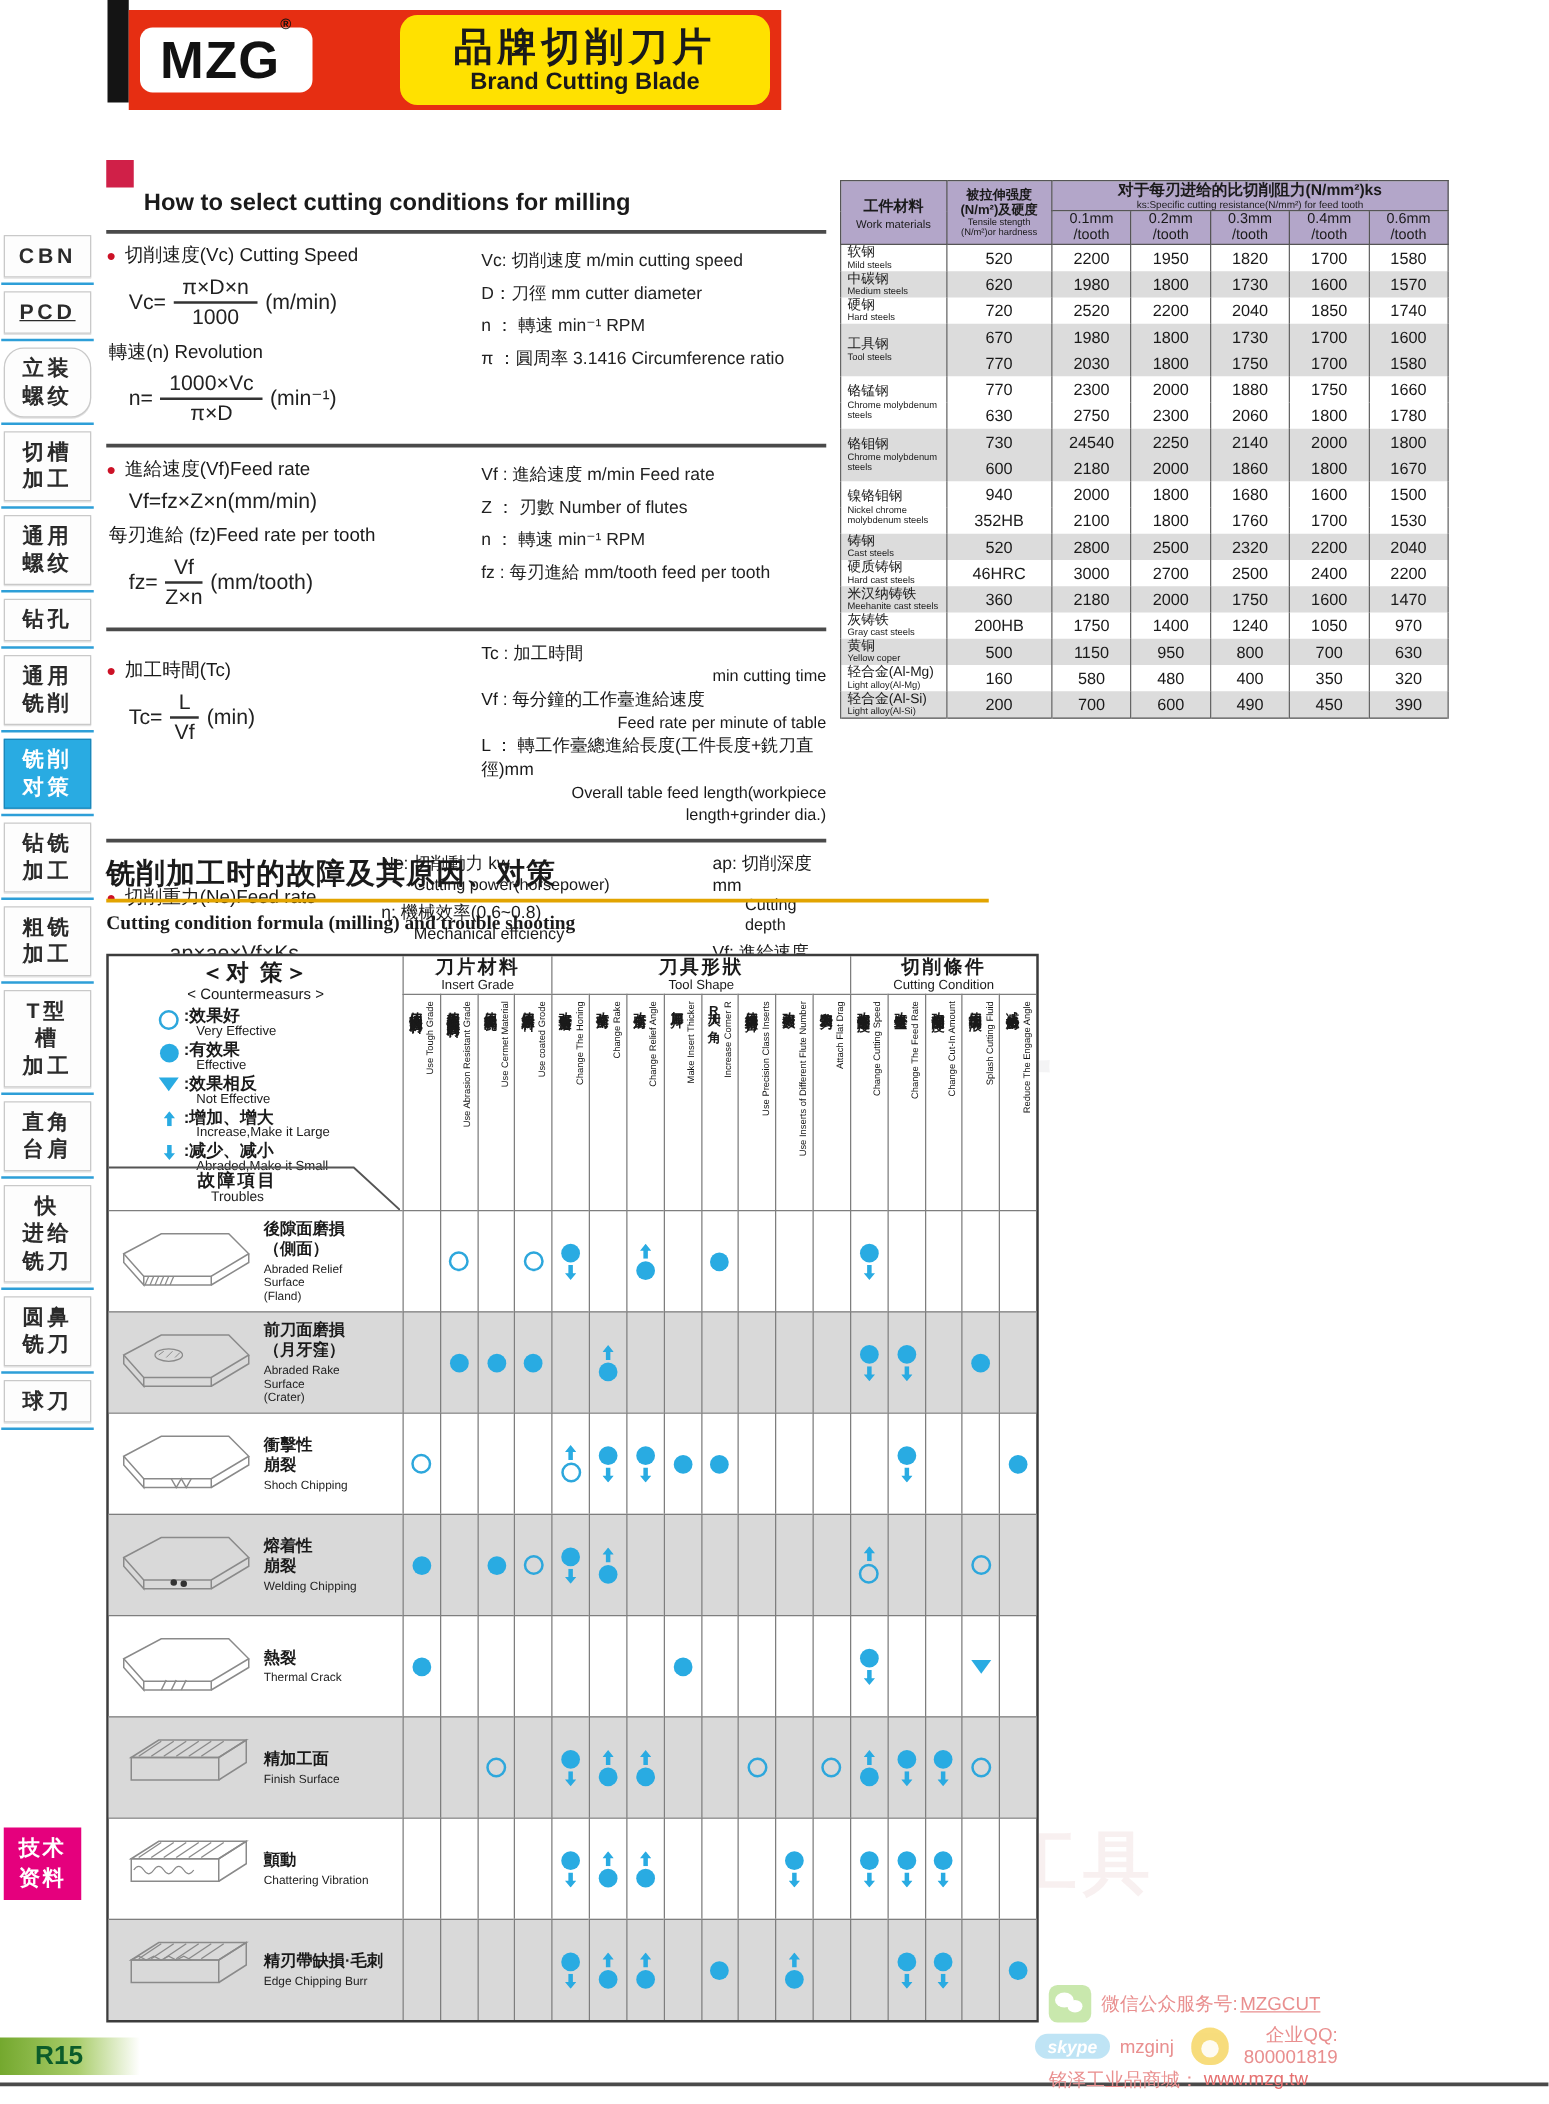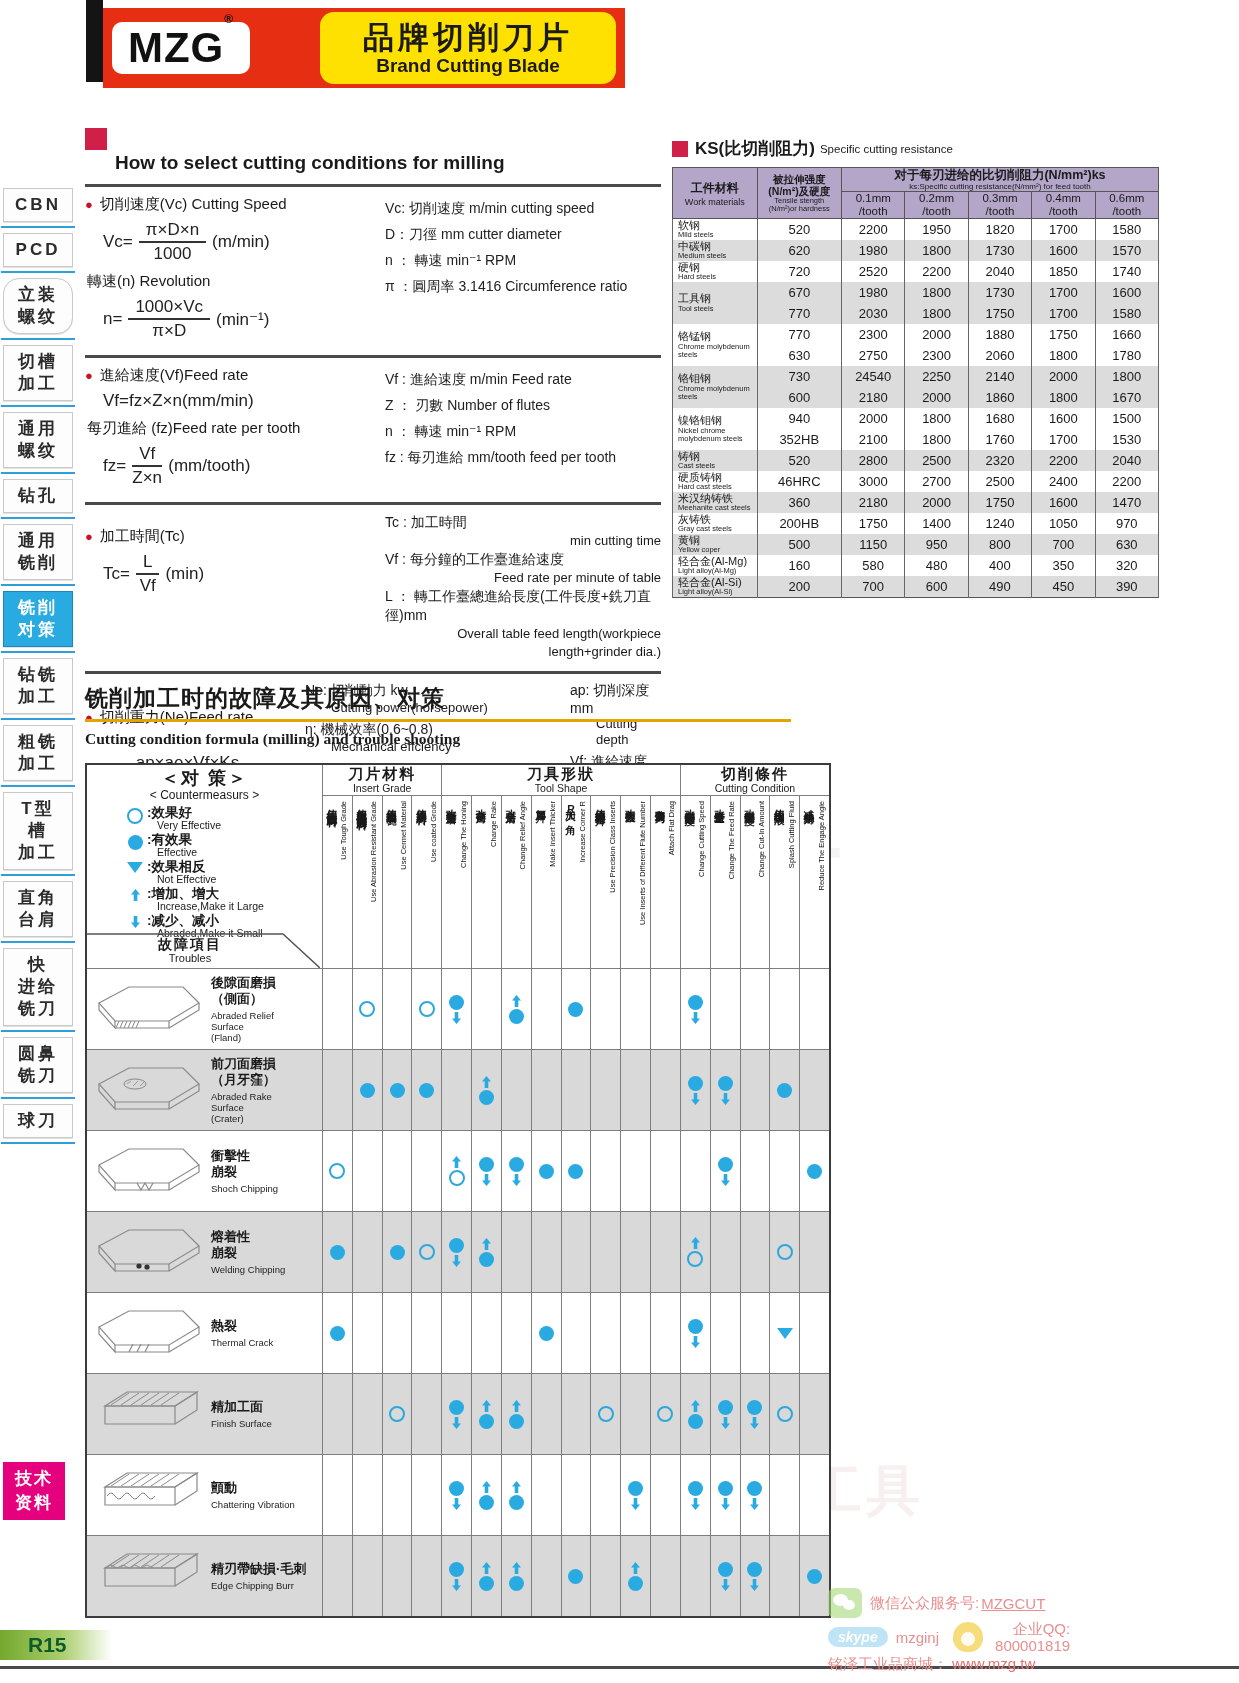--- a/index.html
+++ b/index.html
@@ -125,21 +125,21 @@
        color:rgba(170,170,180,0.13);white-space:nowrap;}
   .wm2{left:560px;top:1455px;font-size:54px;font-weight:bold;letter-spacing:4px;
        color:rgba(215,170,170,0.18);white-space:nowrap;}
 
   
   .r15-bar{left:0;top:1630px;width:112px;height:30px;
            background:linear-gradient(90deg,#74a82e,#a9cd6b 55%,#ffffff);
            display:flex;align-items:center;padding-left:28px;box-sizing:border-box;
            font-size:21px;font-weight:bold;color:#0b5c2a;}
   .bottom-line{left:0;top:1666px;width:1239px;height:3px;background:#4a4a4a;}
-  .foot{color:#e98f8f;}
+  .foot{color:#e98f8f;margin-left:11px;}
   .wechat-row{left:828px;top:1588px;display:flex;align-items:center;font-size:15px;}
   .wechat-icon{width:34px;height:30px;background:#a6d977;border-radius:7px;opacity:.6;
                position:relative;margin-right:8px;}
   .wechat-icon::before{content:"";position:absolute;left:5px;top:6px;width:15px;height:12px;
                background:#fff;border-radius:50%;}
   .wechat-icon::after{content:"";position:absolute;left:15px;top:12px;width:12px;height:10px;
                background:#fff;border-radius:50%;}
   .wechat-id{text-decoration:underline;margin-left:2px;}
   .skype-row{left:828px;top:1620px;display:flex;align-items:center;font-size:15px;}
   .skype-blob{background:#aadcf2;color:#fff;font-weight:bold;font-size:14px;border-radius:12px;
@@ -167,21 +167,21 @@
   <div class="abs banner">
     <div class="banner-zh">品牌切削刀片</div>
     <div class="banner-en">Brand Cutting Blade</div>
   </div>
 
   <div class="abs wm1">MZG机械工具</div>
   <div class="abs wm2">MZG机械工具</div>
 
   <div class="abs" id="sidebar">
       <div class="side-item" style="height: 32px;">CBN</div>
-      <div class="side-item" style="height: 32px;">PCD</div>
+      <div class="side-item" style="height: 32px; text-decoration: underline;">PCD</div>
       <div class="side-item" style="height: 54px; border-radius: 16px;">立装
 螺纹</div>
       <div class="side-item" style="height: 54px;">切槽
 加工</div>
       <div class="side-item" style="height: 54px;">通用
 螺纹</div>
       <div class="side-item" style="height: 32px;">钻孔</div>
       <div class="side-item" style="height: 54px;">通用
 铣削</div>
       <div class="side-item active" style="height: 54px;">铣削
@@ -338,25 +338,20 @@
               <div class="t">Ks: 比切削阻力 kg/mm2</div>
               <div class="e">Relative cutting resistance</div>
             </div>
             <div class="note">(參照下表 Refer to table below)</div>
           </div>
       </div>
     </div>
   </div>
 
   <div class="abs" id="ks">
-    <div class="ks-title">
-      <span class="ks-sq"></span>
-      <span class="ks-zh">KS(比切削阻力)</span>
-      <span class="ks-en">Specific cutting resistance</span>
-    </div>
     <div id="ks-table-holder">
         <table>
           <colgroup>
             <col style="width: 84px;">
             <col style="width: 84px;">
             <col style="width: 63px;">
             <col style="width: 63px;">
             <col style="width: 63px;">
             <col style="width: 63px;">
             <col style="width: 63px;">

